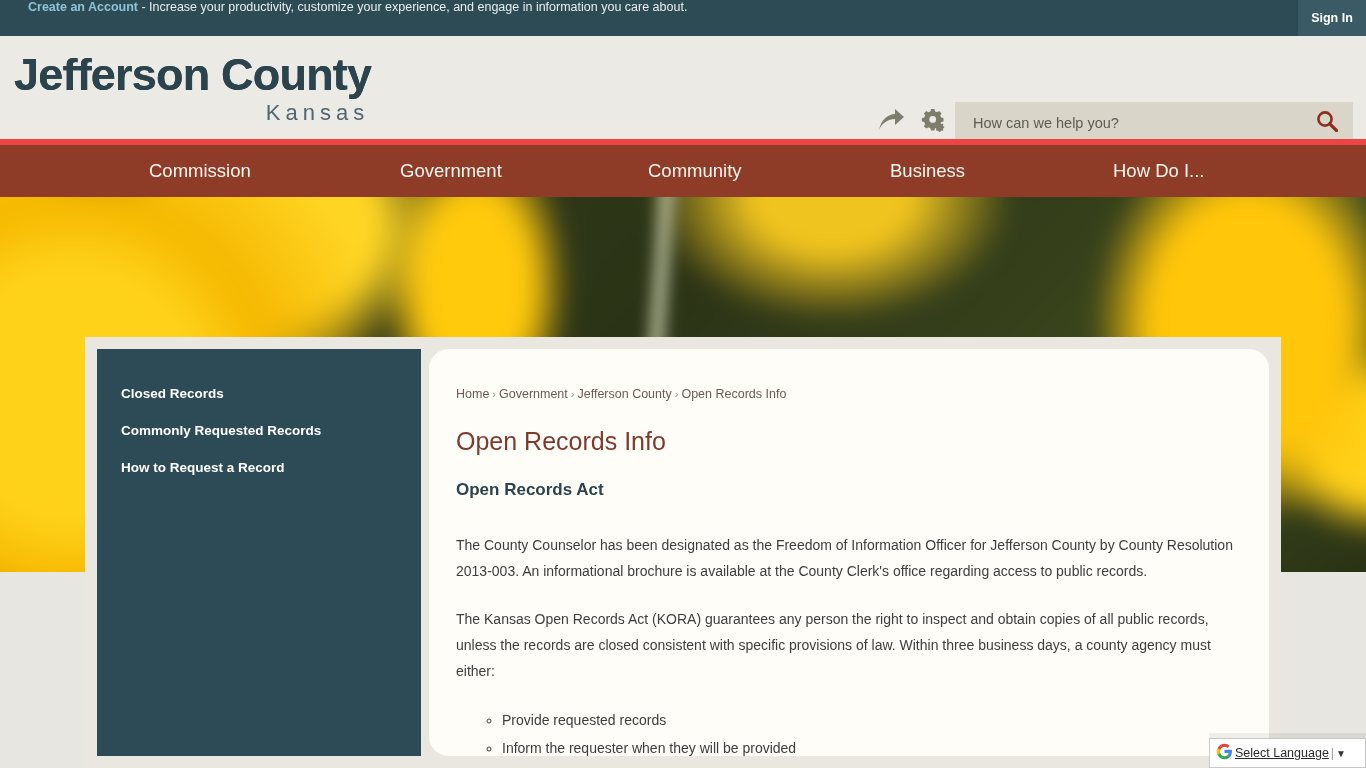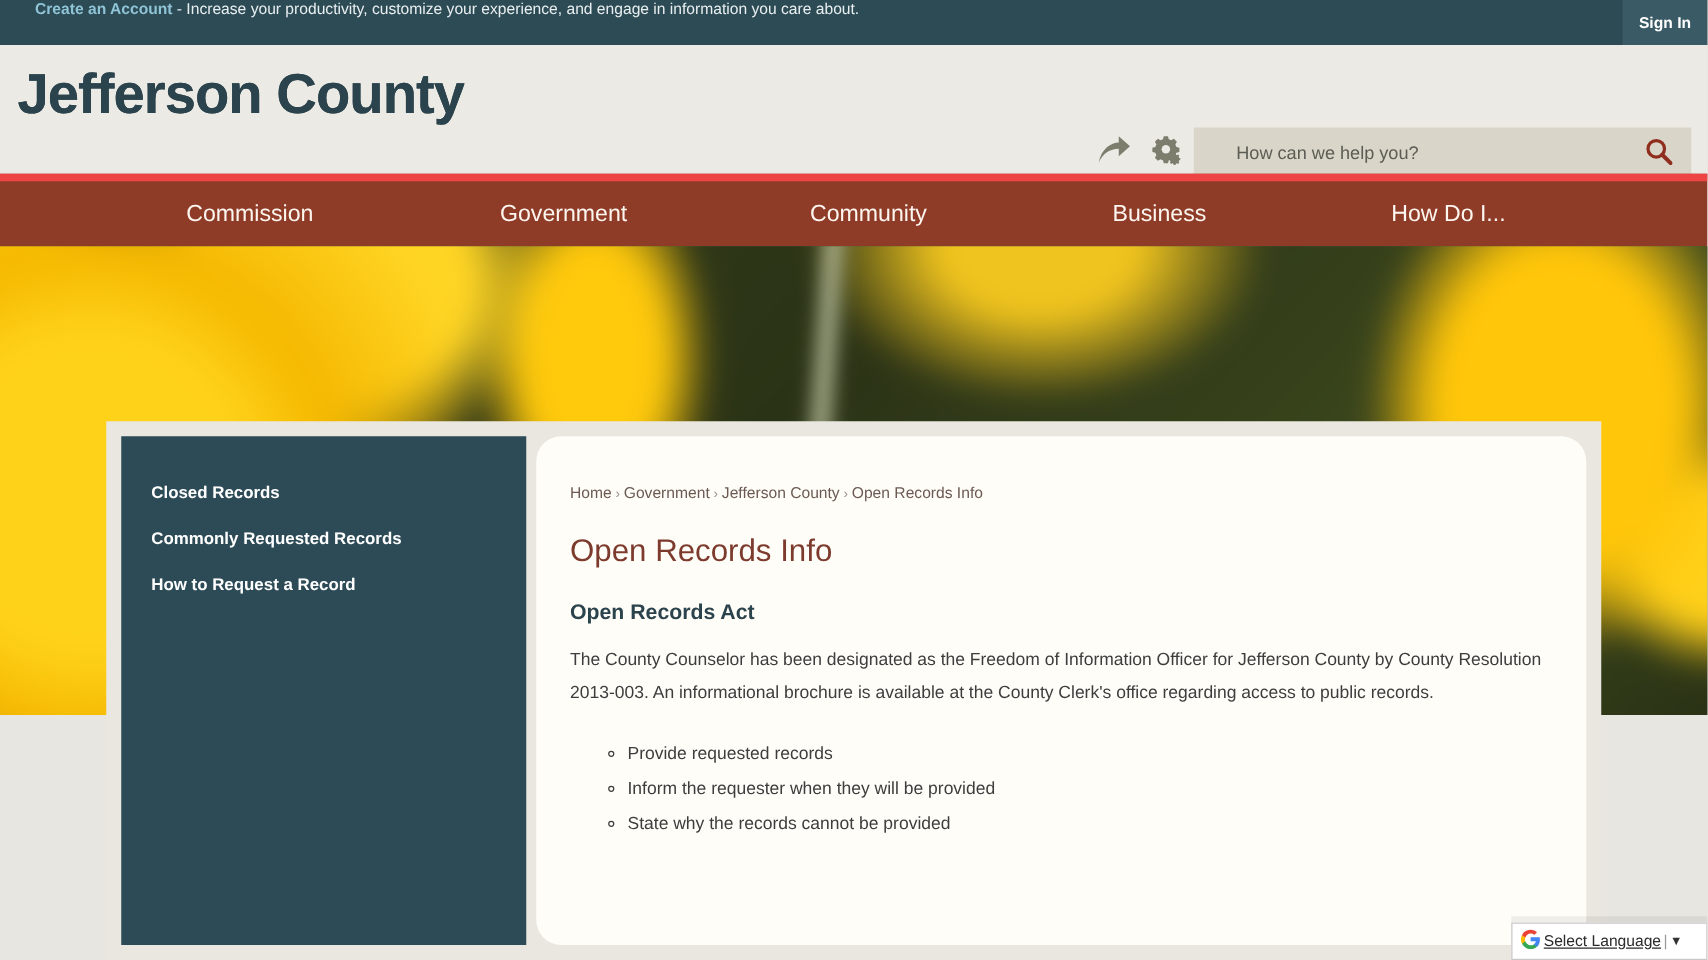--- a/index.html
+++ b/index.html
@@ -49,21 +49,21 @@
     align-items: center; gap: 16px;
   }
   .hdr-icons svg { display: block; }
   .searchbox {
     position: absolute; left: 955px; top: 66px; width: 398px; height: 41px;
     background: #d9d5c8; display: flex; align-items: center;
   }
   .search-input {
     flex: 1; border: 0; background: transparent; outline: none;
     font-family: "Liberation Sans", sans-serif;
-    font-size: 14.5px; color: #4a4a45; padding-left: 34px;
+    font-size: 14.5px; color: #4a4a45; padding-left: 18px;
   }
   .search-input::placeholder { color: #5c5c55; opacity: 1; }
   .search-btn {
     width: 52px; height: 41px; border: 0; background: transparent;
     cursor: pointer; display: flex; align-items: center; justify-content: center;
   }
 
   
   .nav {
     position: absolute; left: 0; top: 139px; width: 1366px; height: 58px;
@@ -124,21 +124,21 @@
     overflow: hidden;
     border-radius: 20px;
   }
   .breadcrumb { font-size: 12.5px; color: #6b5a52; margin-bottom: 26px; }
   .breadcrumb a { color: #6b5a52; text-decoration: none; cursor: pointer; }
   .breadcrumb .sep { color: #9a8f88; padding: 0 3px; font-size: 11px; }
   .page-title {
     font-size: 25px; color: #7d3b2e; font-weight: normal; margin-bottom: 24px;
   }
   .h2 {
-    font-size: 17px; color: #2b434c; font-weight: bold; margin-bottom: 14px;
+    font-size: 17px; color: #2b434c; font-weight: bold; margin-bottom: 32px;
   }
   .body-p {
     font-size: 14px; color: #3d3d3d; line-height: 26px; margin-bottom: 22px;
   }
   .body-list {
     list-style: circle; margin: 0 0 18px 46px;
   }
   .body-list li {
     font-size: 14px; color: #3d3d3d; line-height: 28px;
   }
@@ -166,20 +166,21 @@
   <div class="topbar">
     <div class="topbar-msg">
       <a class="create">Create an Account</a><span> - Increase your productivity, customize your experience, and engage in information you care about.</span>
     </div>
     <div class="signin">Sign In</div>
   </div>
 
   <div class="header">
     <div class="logo">
       <div class="logo-main">Jefferson County</div>
+      <div class="logo-sub">Kansas</div>
     </div>
 
     <div class="hdr-icons">
       <span>
         <svg width="27" height="22" viewBox="0 0 27 22">
           <path d="M1 21 C3 10, 11 5, 17 5 L17 0 L26 8 L17 16 L17 10 C10 10, 4 14, 1 21 Z" fill="#7d7d6e"></path>
         </svg>
       </span>
       <span>
         <svg width="28" height="24" viewBox="0 0 28 24">
@@ -242,20 +243,21 @@
 
       <div class="content">
         <div class="breadcrumb">
           <a>Home</a><span class="sep">›</span><a>Government</a><span class="sep">›</span><a>Jefferson County</a><span class="sep">›</span><span>Open Records Info</span>
         </div>
 
         <h1 class="page-title">Open Records Info</h1>
         <h2 class="h2">Open Records Act</h2>
 
         <p class="body-p">The County Counselor has been designated as the Freedom of Information Officer for Jefferson County by County Resolution 2013-003. An informational brochure is available at the County Clerk's office regarding access to public records.</p>
+        <p class="body-p">The Kansas Open Records Act (KORA) guarantees any person the right to inspect and obtain copies of all public records, unless the records are closed consistent with specific provisions of law. Within three business days, a county agency must either:</p>
 
         <ul class="body-list">
           <li>Provide requested records</li>
           <li>Inform the requester when they will be provided</li>
           <li>State why the records cannot be provided</li>
         </ul>
 
       </div>
 
     </div>

